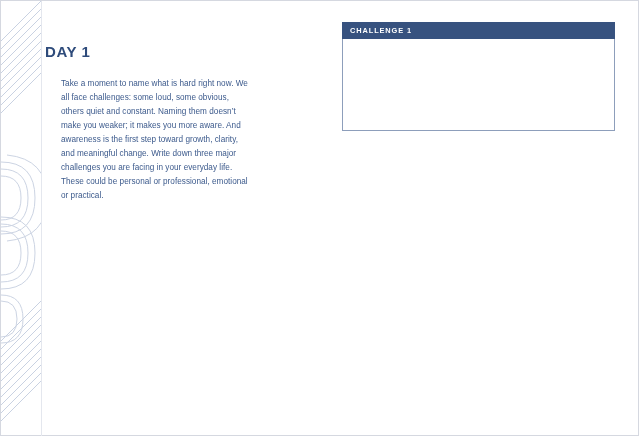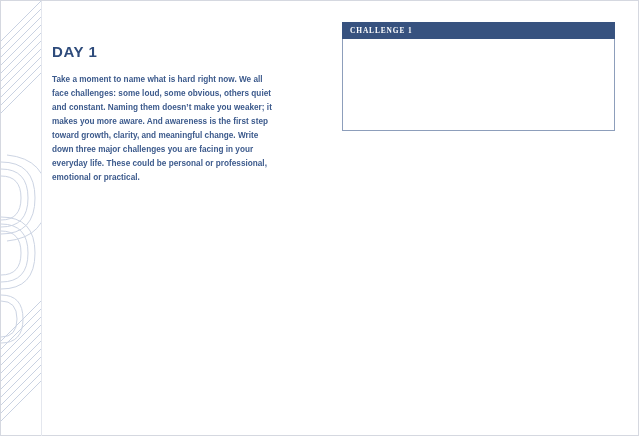--- a/index.html
+++ b/index.html
@@ -48,52 +48,51 @@
     left: 41px;
     top: 1px;
     width: 1px;
     height: 435px;
     background: #e4e7ee;
   }
 
   
   .text-col {
     position: absolute;
-    left: 52px;
+    left: 45px;
     top: 44px;
     width: 222px;
   }
   .day-title {
     font-size: 15px;
     font-weight: bold;
     letter-spacing: 0.6px;
     color: #2e4b7b;
     margin: 0 0 12px 0;
     line-height: 1.1;
   }
   .body-copy {
     font-size: 8.2px;
     line-height: 1.72;
     color: #3c5a8c;
-    margin: 0;
-    font-weight: bold;
+    margin: 16px;
+    font-weight: normal;
     letter-spacing: 0.02px;
     text-align: left;
   }
 
   
   .challenges {
     position: absolute;
     left: 342px;
     top: 22px;
     width: 273px;
   }
   .challenge {
     margin-bottom: 23px;
-    font-family: Liberation Serif, serif;
   }
   .challenge-head {
     background: #3a5party;
   }
   .challenge-head {
     background: #37527f;
     color: #ffffff;
     font-size: 7.4px;
     font-weight: bold;
     letter-spacing: 0.9px;

